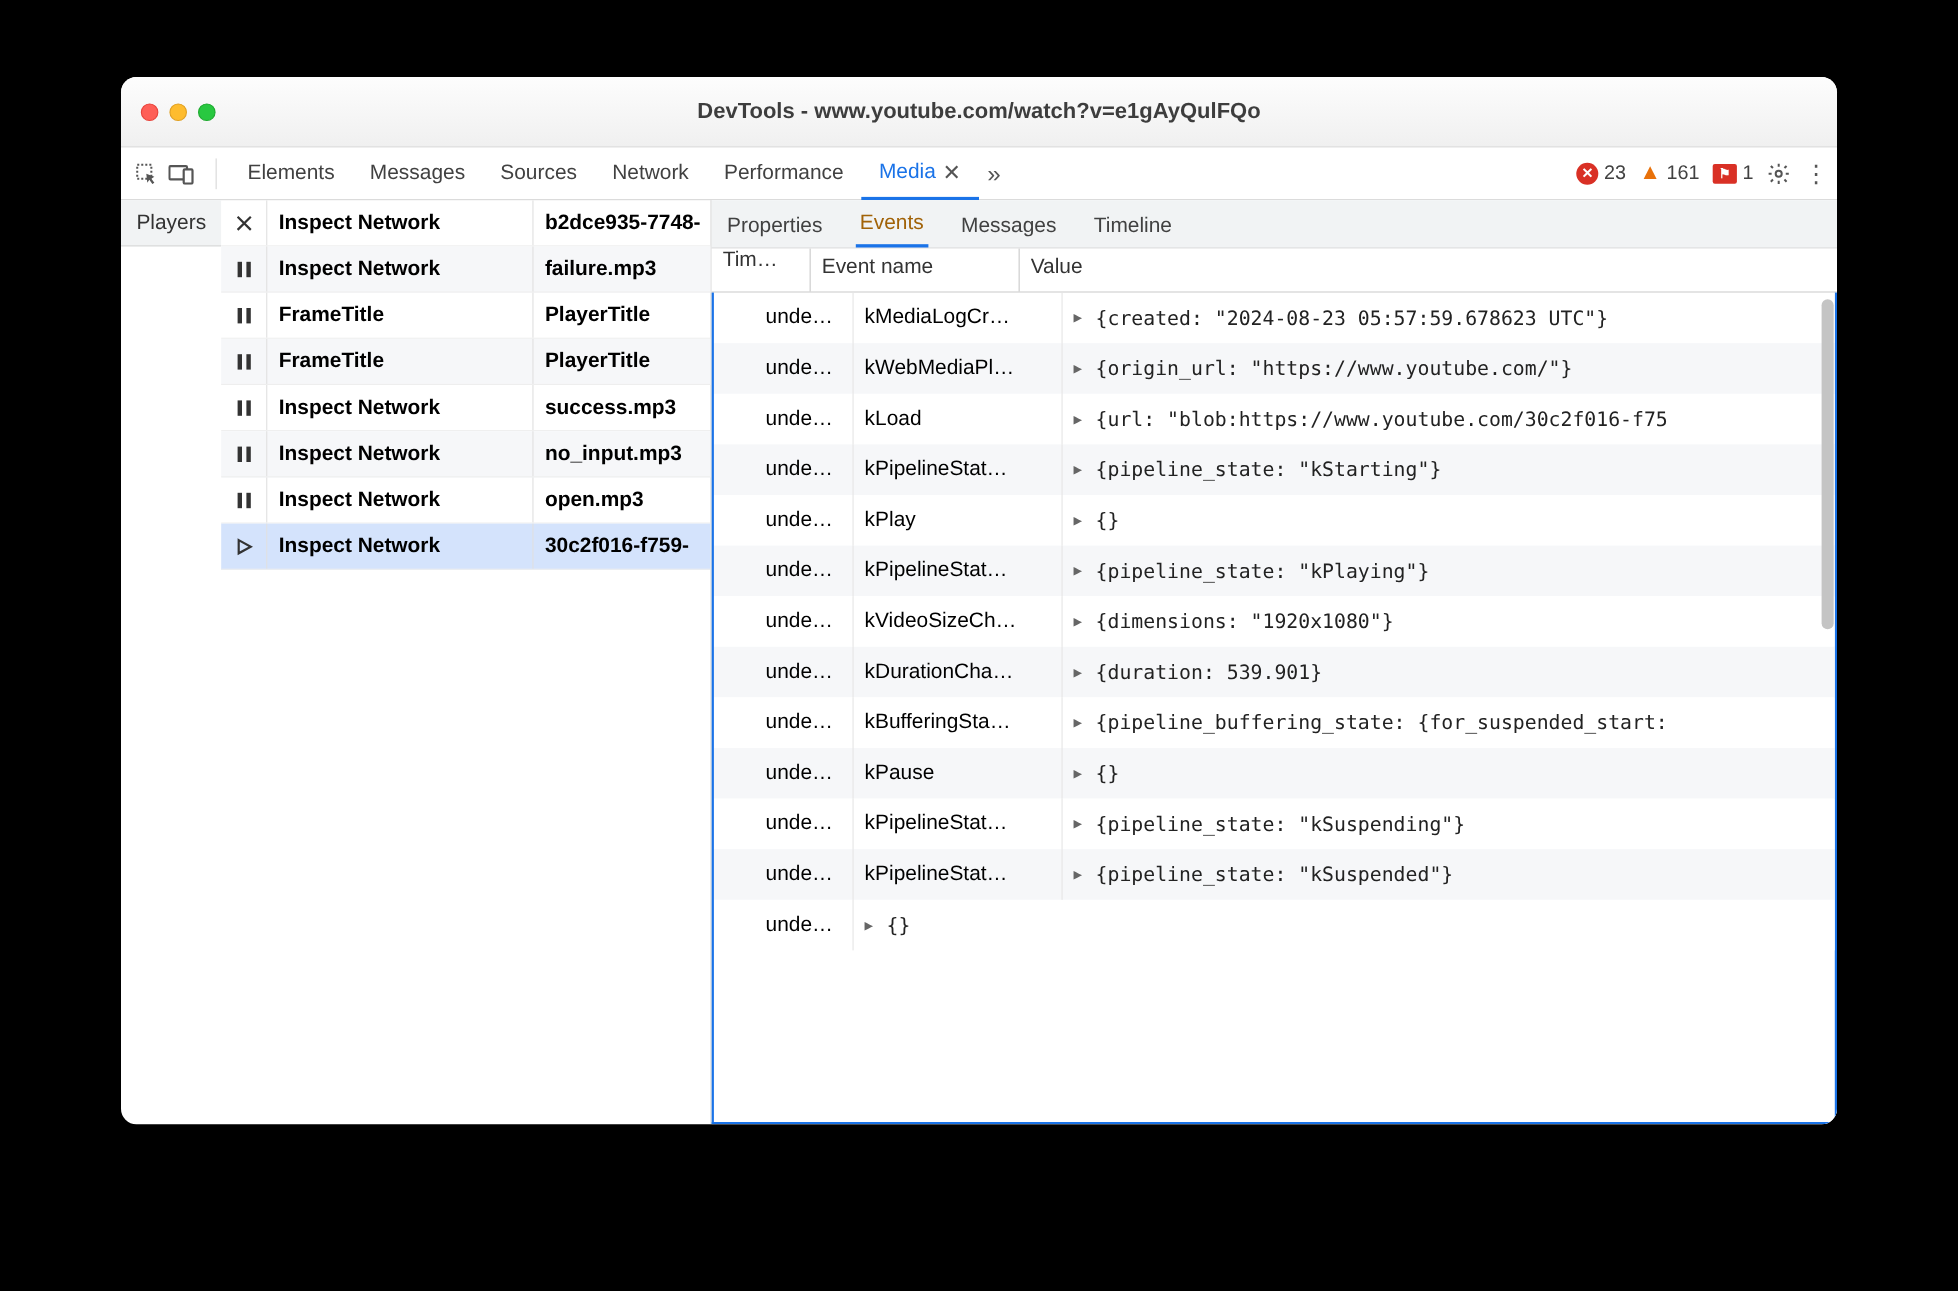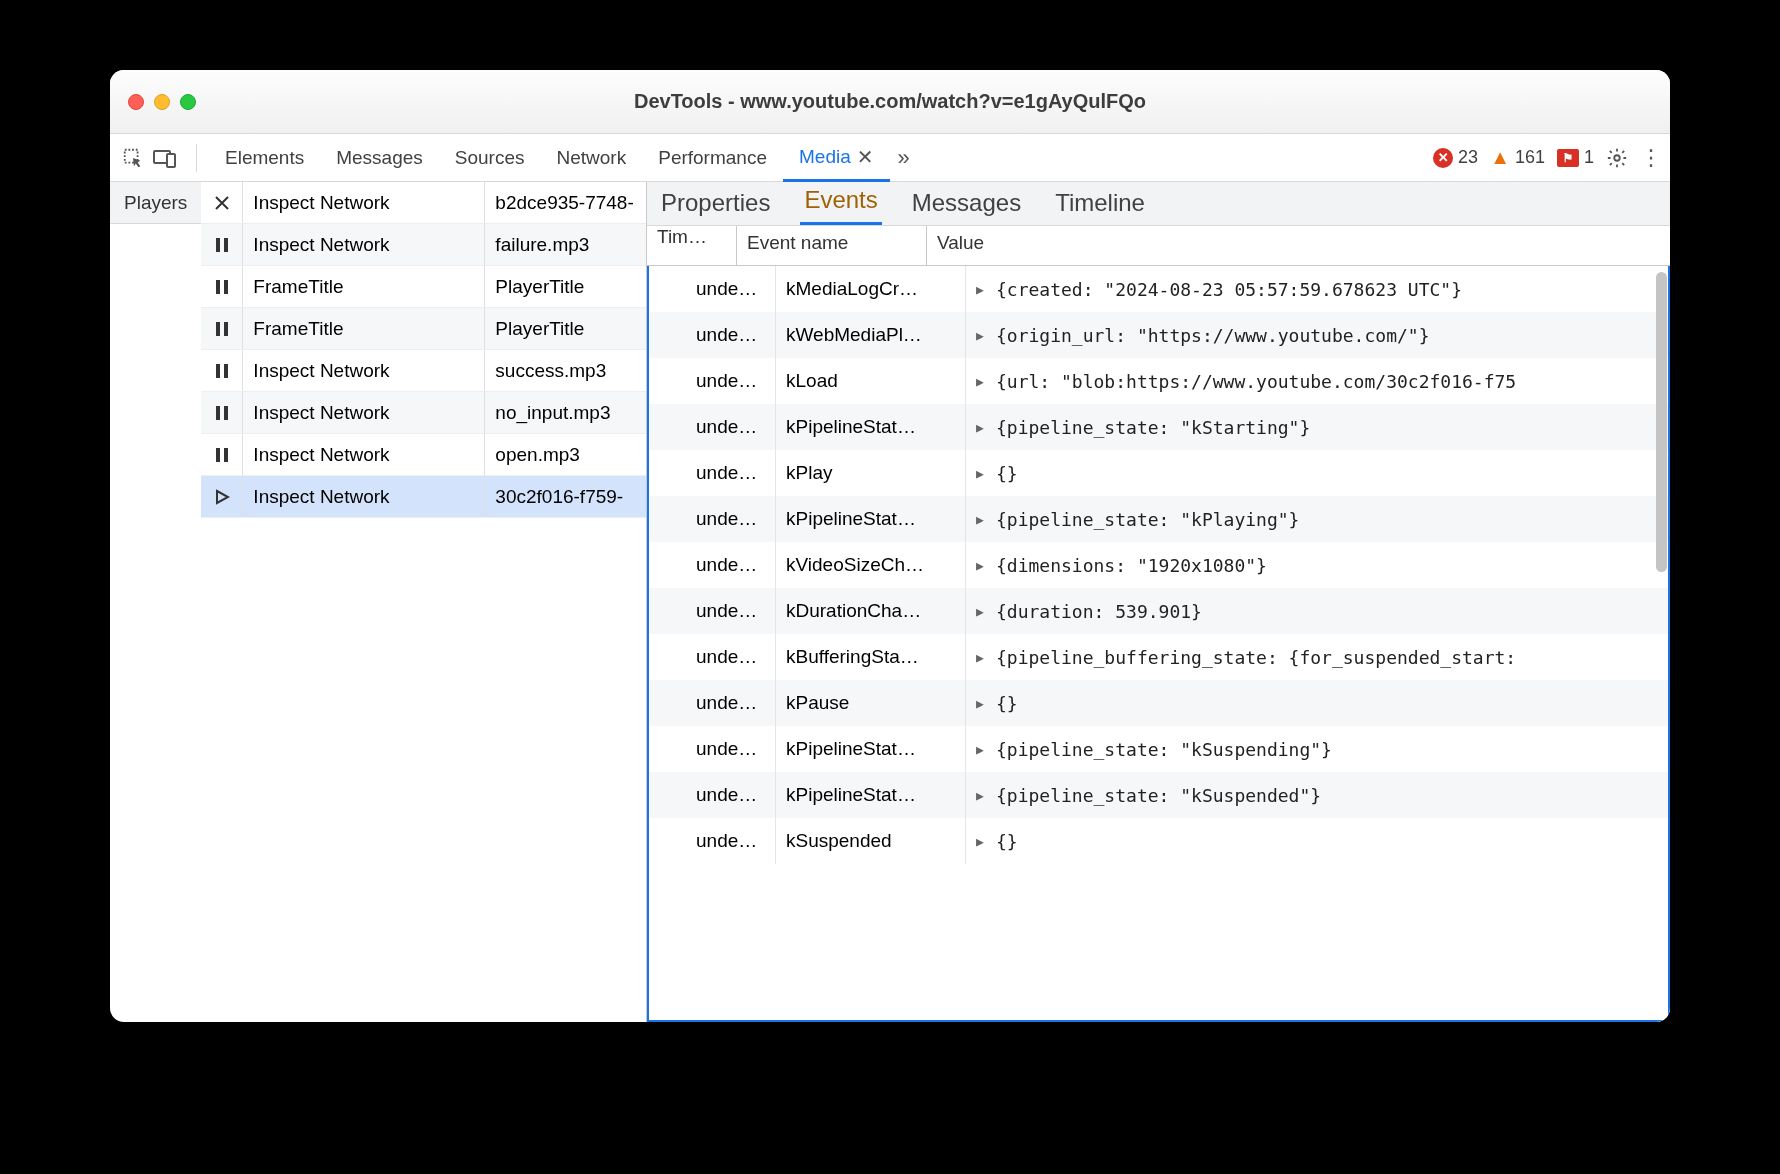--- a/index.html
+++ b/index.html
@@ -55,28 +55,28 @@
   .stat { display:flex; align-items:center; gap:5px; font-size:18px; }
   .stat .err-icon { width:20px; height:20px; border-radius:50%; background:#d93025; color:#fff; display:flex;align-items:center;justify-content:center;font-size:13px;font-weight:700;}
   .stat .warn-icon { color:#e8710a; font-size:20px; }
   .stat .flag-icon { width:22px; height:18px; background:#d93025; color:#fff; display:flex;align-items:center;justify-content:center;font-size:12px;font-weight:700; border-radius:2px; position:relative;}
   .gear { font-size:22px; color:#555; }
   .dots { font-size:22px; color:#555; letter-spacing:-2px;}
   .main { display:flex; height: 840px; }
   .left-pane { width: 537px; border-right:1px solid #c9c9c9; display:flex; flex-direction:row; }
   .left-head { height:42px; border-bottom:1px solid #d8d8d8; display:flex; align-items:center; padding:0 14px; font-size:19px; color:#333; background:#f1f3f4;}
   .players-table { flex:1; overflow:auto; }
-  .prow { display:flex; height:42px; align-items:center; border-bottom:1px solid #eee; font-size:19px; }
+  .prow { display:flex; height:42px; align-items:center; border-bottom:1px solid #eee; font-size:19px;font-weight:bold; }
   .prow:nth-child(even){ background:#f6f7f9; }
   .prow.selected { background:#d4e3fc; }
   .pcell-icon { width:42px; display:flex; align-items:center; justify-content:center; border-right:1px solid #e0e0e0; height:100%;}
   .pcell-a { width:242px; padding:0 10px; border-right:1px solid #e0e0e0; height:100%; display:flex; align-items:center; white-space:nowrap; overflow:hidden; text-overflow:ellipsis;}
   .pcell-b { flex:1; padding:0 10px; height:100%; display:flex; align-items:center; white-space:nowrap; overflow:hidden; text-overflow:ellipsis;}
   .right-pane { flex:1; display:flex; flex-direction:column; background:#fff; position:relative;}
-  .subtabs { height:44px; border-bottom:1px solid #d8d8d8; display:flex; align-items:flex-end; padding:0 10px; gap:26px; font-size:24px; color:#414141; background:#f1f3f4;}
+  .subtabs { height:44px; border-bottom:1px solid #d8d8d8; display:flex; align-items:flex-end; padding:0 10px; gap:26px; font-size:19px; color:#414141; background:#f1f3f4;}
   .subtab { padding:0 4px 8px 4px; cursor:pointer;}
   .subtab.active { color:#a16207; border-bottom:3px solid #1a73e8; }
   .ehead { display:flex; height:40px; border-bottom:1px solid #c9c9c9; font-size:19px; color:#333; background:#fff;}
   .eh1 { width:90px; padding:0 10px; border-right:1px solid #c9c9c9; white-space:nowrap; overflow:hidden; text-overflow:ellipsis;}
   .eh2 { width:190px; padding:6px 10px; border-right:1px solid #c9c9c9; }
   .eh3 { flex:1; padding:6px 10px; }
   .events-body { flex:1; overflow:auto; border:2px solid #1a73e8; border-top:none;}
   .erow { display:flex; height:46px; align-items:center; font-size:19px; }
   .erow:nth-child(odd){ background:#fff; }
   .erow:nth-child(even){ background:#f6f7f9; }
@@ -299,20 +299,19 @@
             <div class="ec2">kPipelineStat…</div>
             <div class="ec3"><span class="tri">▶</span>{pipeline_state: "kSuspending"}</div>
           </div>
           <div class="erow">
             <div class="ec1">unde…</div>
             <div class="ec2">kPipelineStat…</div>
             <div class="ec3"><span class="tri">▶</span>{pipeline_state: "kSuspended"}</div>
           </div>
           <div class="erow">
             <div class="ec1">unde…</div>
-            <div class="ec2">kSuspended</div>
             <div class="ec3"><span class="tri">▶</span>{}</div>
           </div>
         </div>
       <div class="scrollbar-fake"></div>
     </div>
   </div>
 </div>
 
 </body></html>

